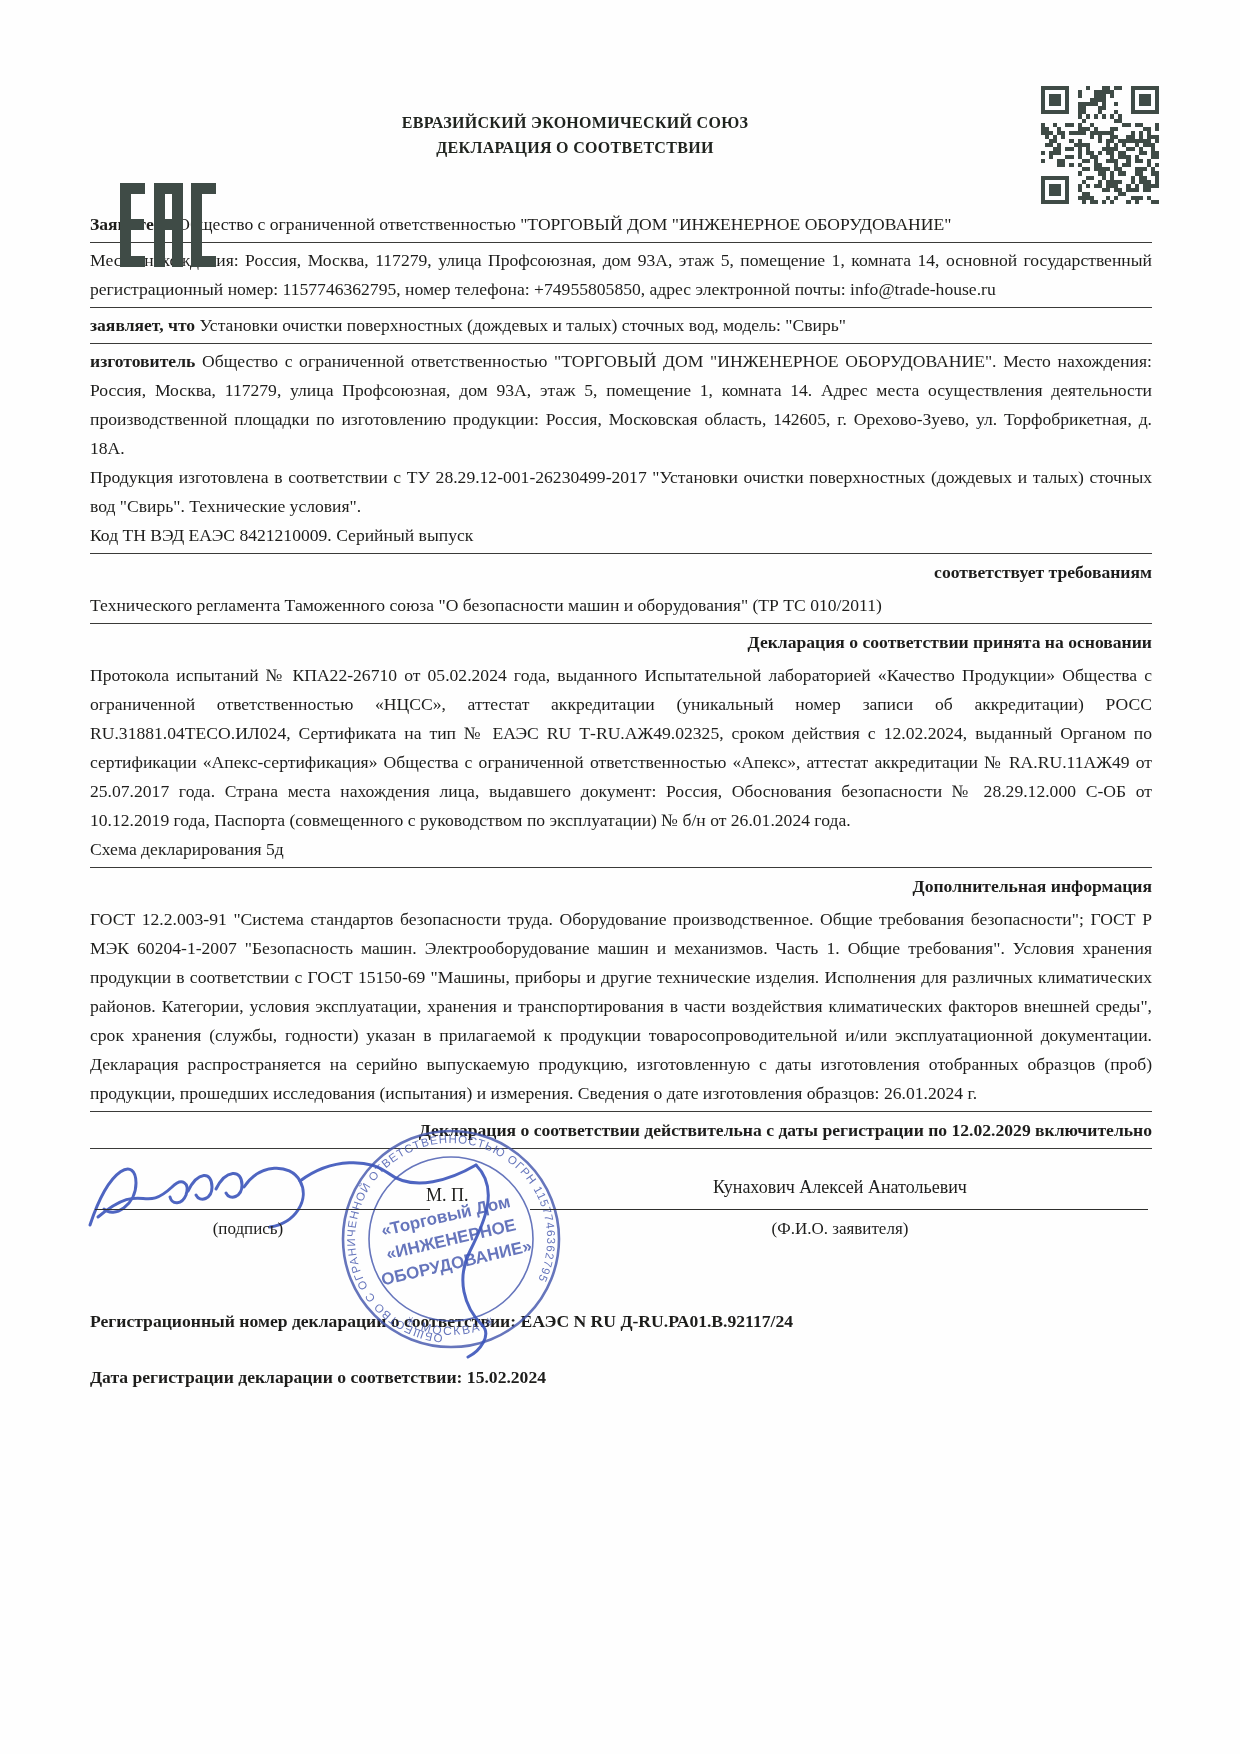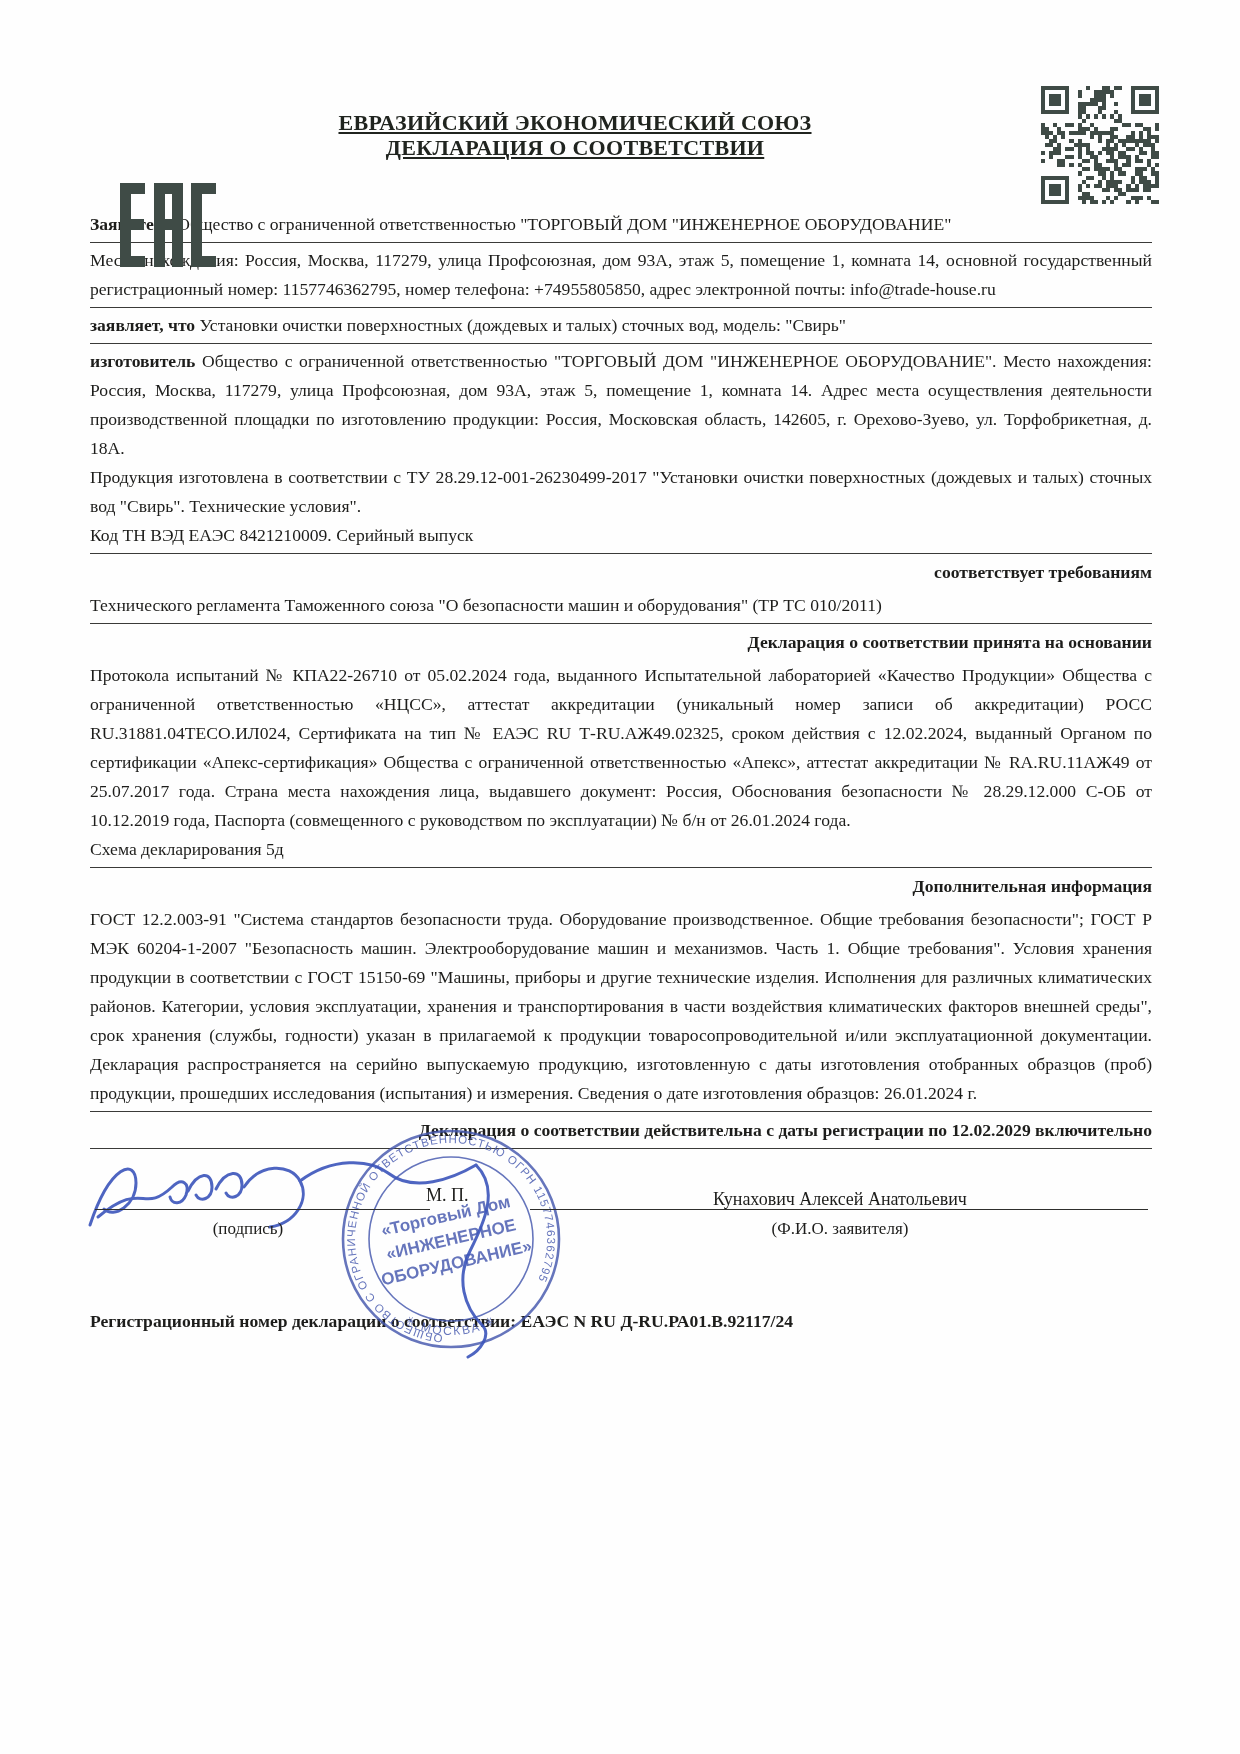--- a/index.html
+++ b/index.html
@@ -9,25 +9,24 @@
     margin:0 auto;
     background:#fefefe;
     font-family:"Liberation Serif","DejaVu Serif",serif;
     color:#1d1d1b;
     overflow:hidden;
   }
   .titles{
     padding:110px 250px 0 160px;
     text-align:center;
     font-weight:700;
-    font-size:22px;
+    font-size:16px;
     line-height:25px;
     letter-spacing:.3px;
     color:#20241f;
-    text-decoration:underline;
   }
   .eac-logo{position:absolute;left:120px;top:183px;}
   .qr{position:absolute;left:1040px;top:86px;}
   .content{
     margin:50px 88px 0 90px;
     font-size:17.6px;
     line-height:29px;
     text-align:justify;
   }
   .content p{margin:0;}
@@ -153,21 +152,22 @@
           <path d="M216,42 C248,18 286,20 304,34 C330,54 368,40 392,26"></path>
           <path d="M392,26 C416,50 400,84 386,112 C372,140 380,168 398,186 C408,196 396,212 384,218"></path>
         </g>
       </svg>
 
       <div class="sigline" style="left:5px;top:52px;width:335px;"></div>
       <div class="cap" style="left:48px;top:57px;width:220px;">(подпись)</div>
 
       <div class="mp" style="left:336px;top:24px;">М. П.</div>
 
-      <div class="name" style="left:440px;top:28px;width:620px;">Кунахович Алексей Анатольевич</div>
+      <div class="name" style="left:440px;top:16px;width:620px;">Кунахович Алексей Анатольевич</div>
       <div class="sigline" style="left:440px;top:52px;width:618px;"></div>
       <div class="cap" style="left:440px;top:57px;width:620px;">(Ф.И.О. заявителя)</div>
     </div>
 
     <p class="footline">Регистрационный номер декларации о соответствии: ЕАЭС N RU Д-RU.РА01.В.92117/24</p>
+    <p class="footline second">Дата регистрации декларации о соответствии: 15.02.2024</p>
 
   </div>
 </div>
 
 </body></html>

